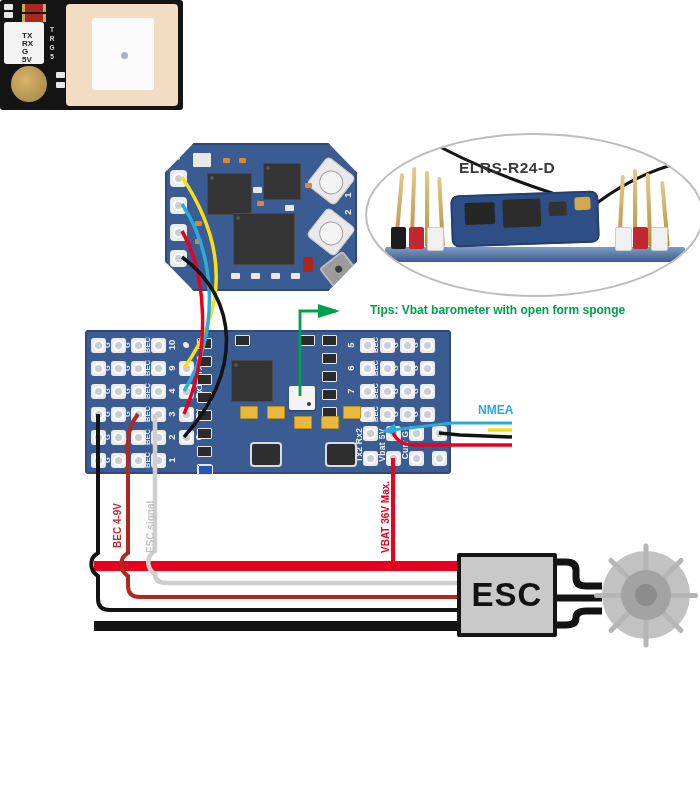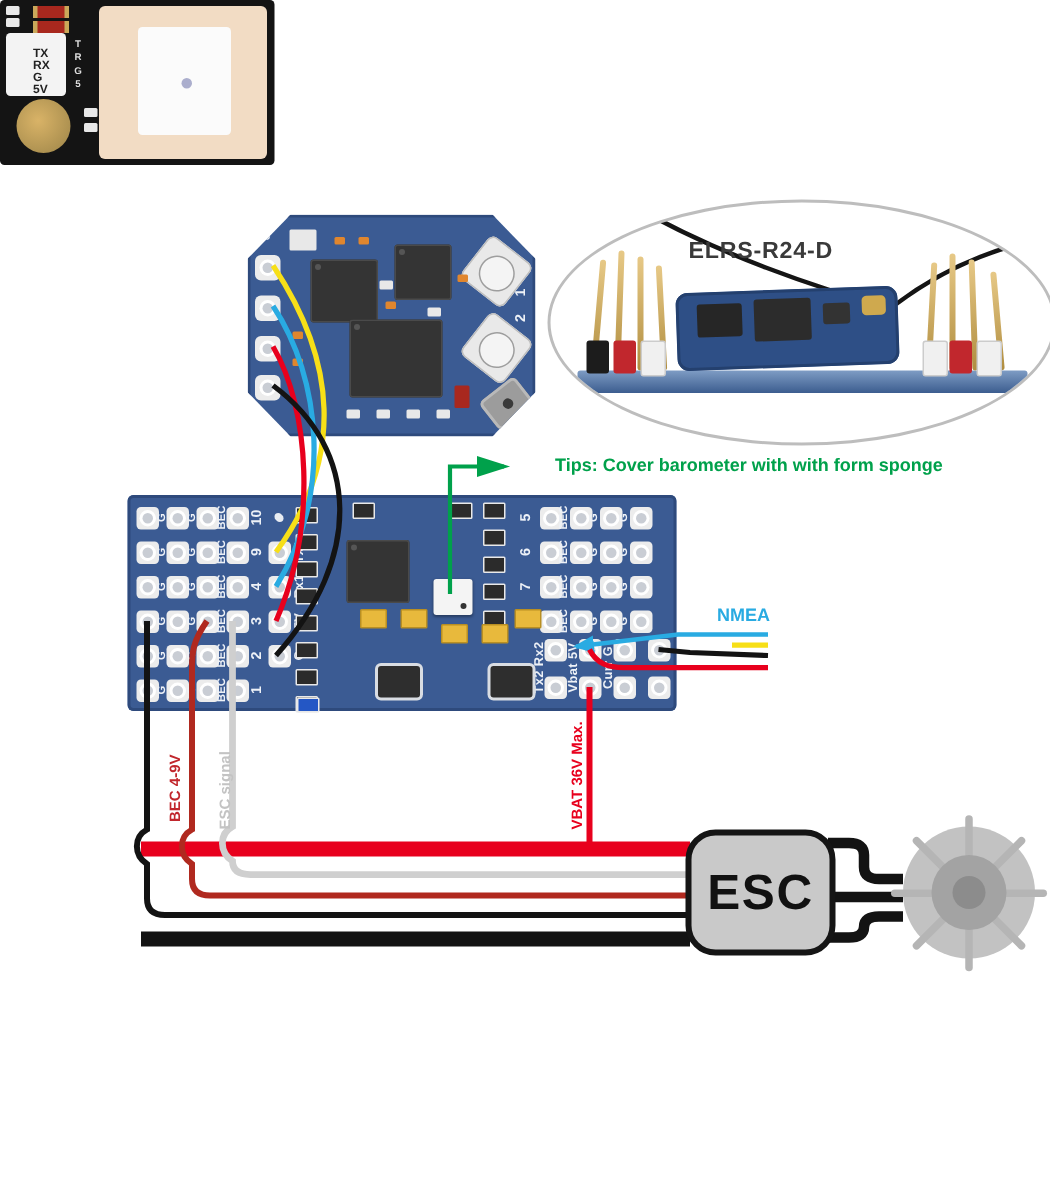--- a/index.html
+++ b/index.html
@@ -62,21 +62,21 @@
   .gps-gold{position:absolute;left:11px;top:66px;width:36px;height:36px;border-radius:50%;
     background:radial-gradient(circle at 40% 40%, #d9b367, #9c8448);}
   .rsmd{position:absolute;width:18px;height:8px;background:#a8281e;border-left:3px solid #caa85a;border-right:3px solid #caa85a;}
 
   
   .battery{left:12px;top:553px;width:86px;height:88px;background:#ffe600;border:3px solid #111;box-sizing:border-box;}
   .batt-conn{position:absolute;right:6px;top:6px;width:24px;height:50px;background:#fff;border:2px solid #111;
     background-image:repeating-linear-gradient(90deg,#111 0 2px,#fff 2px 6px);background-clip:padding-box;}
   .batt-strip{position:absolute;left:-1px;right:-1px;bottom:0;height:24px;border-top:3px solid #111;
     display:flex;align-items:center;justify-content:center;font-weight:bold;font-size:13.5px;color:#111;letter-spacing:.5px;}
-  .esc{left:457px;top:553px;width:100px;height:84px;background:#c9c9c9;border:4px solid #151515;border-radius:20px;
+  .esc{left:457px;top:553px;width:100px;height:84px;background:#c9c9c9;border:4px solid #151515;border-radius:2px;
     box-sizing:border-box;display:flex;align-items:center;justify-content:center;
     font-weight:bold;font-size:33px;color:#111;letter-spacing:1px;z-index:5;position:absolute;}
   .motor{left:594px;top:543px;width:104px;height:104px;position:absolute;z-index:5;}
   .motor .disc{position:absolute;left:8px;top:8px;width:88px;height:88px;border-radius:50%;background:#c2c2c2;}
   .motor .spoke{position:absolute;left:50%;top:50%;width:104px;height:5px;margin:-2.5px 0 0 -52px;background:#b5b5b5;border-radius:3px;}
   .motor .hub{position:absolute;left:50%;top:50%;width:50px;height:50px;margin:-25px 0 0 -25px;border-radius:50%;background:#a3a3a3;}
   .motor .cap{position:absolute;left:50%;top:50%;width:22px;height:22px;margin:-11px 0 0 -11px;border-radius:50%;background:#8c8c8c;}
 
   
   .lbl{position:absolute;font-weight:bold;white-space:nowrap;z-index:6;}
@@ -374,19 +374,19 @@
   <div class="motor" id="motor">
     <div class="disc"></div>
     <div class="spoke" style="transform: rotate(0deg);"></div>
       <div class="spoke" style="transform: rotate(45deg);"></div>
       <div class="spoke" style="transform: rotate(90deg);"></div>
       <div class="spoke" style="transform: rotate(135deg);"></div>
       <div class="hub"></div>
     <div class="cap"></div>
   </div>
 
-  <div class="lbl tips" style="left:370px;top:303px;">Tips: Cover barometer with with form sponge</div>
+  <div class="lbl tips" style="left:370px;top:303px;">Tips: Vbat barometer with open form sponge</div>
   <div class="lbl nmea" style="left:478px;top:403px;">NMEA</div>
   <div class="vlbl bec" style="left:112px;top:548px;">BEC 4-9V</div>
   <div class="vlbl escsig" style="left:145px;top:553px;">ESC signal</div>
   <div class="vlbl vbat" style="left:380px;top:553px;">VBAT 36V Max.</div>
 
 </div>
 
 </body></html>

